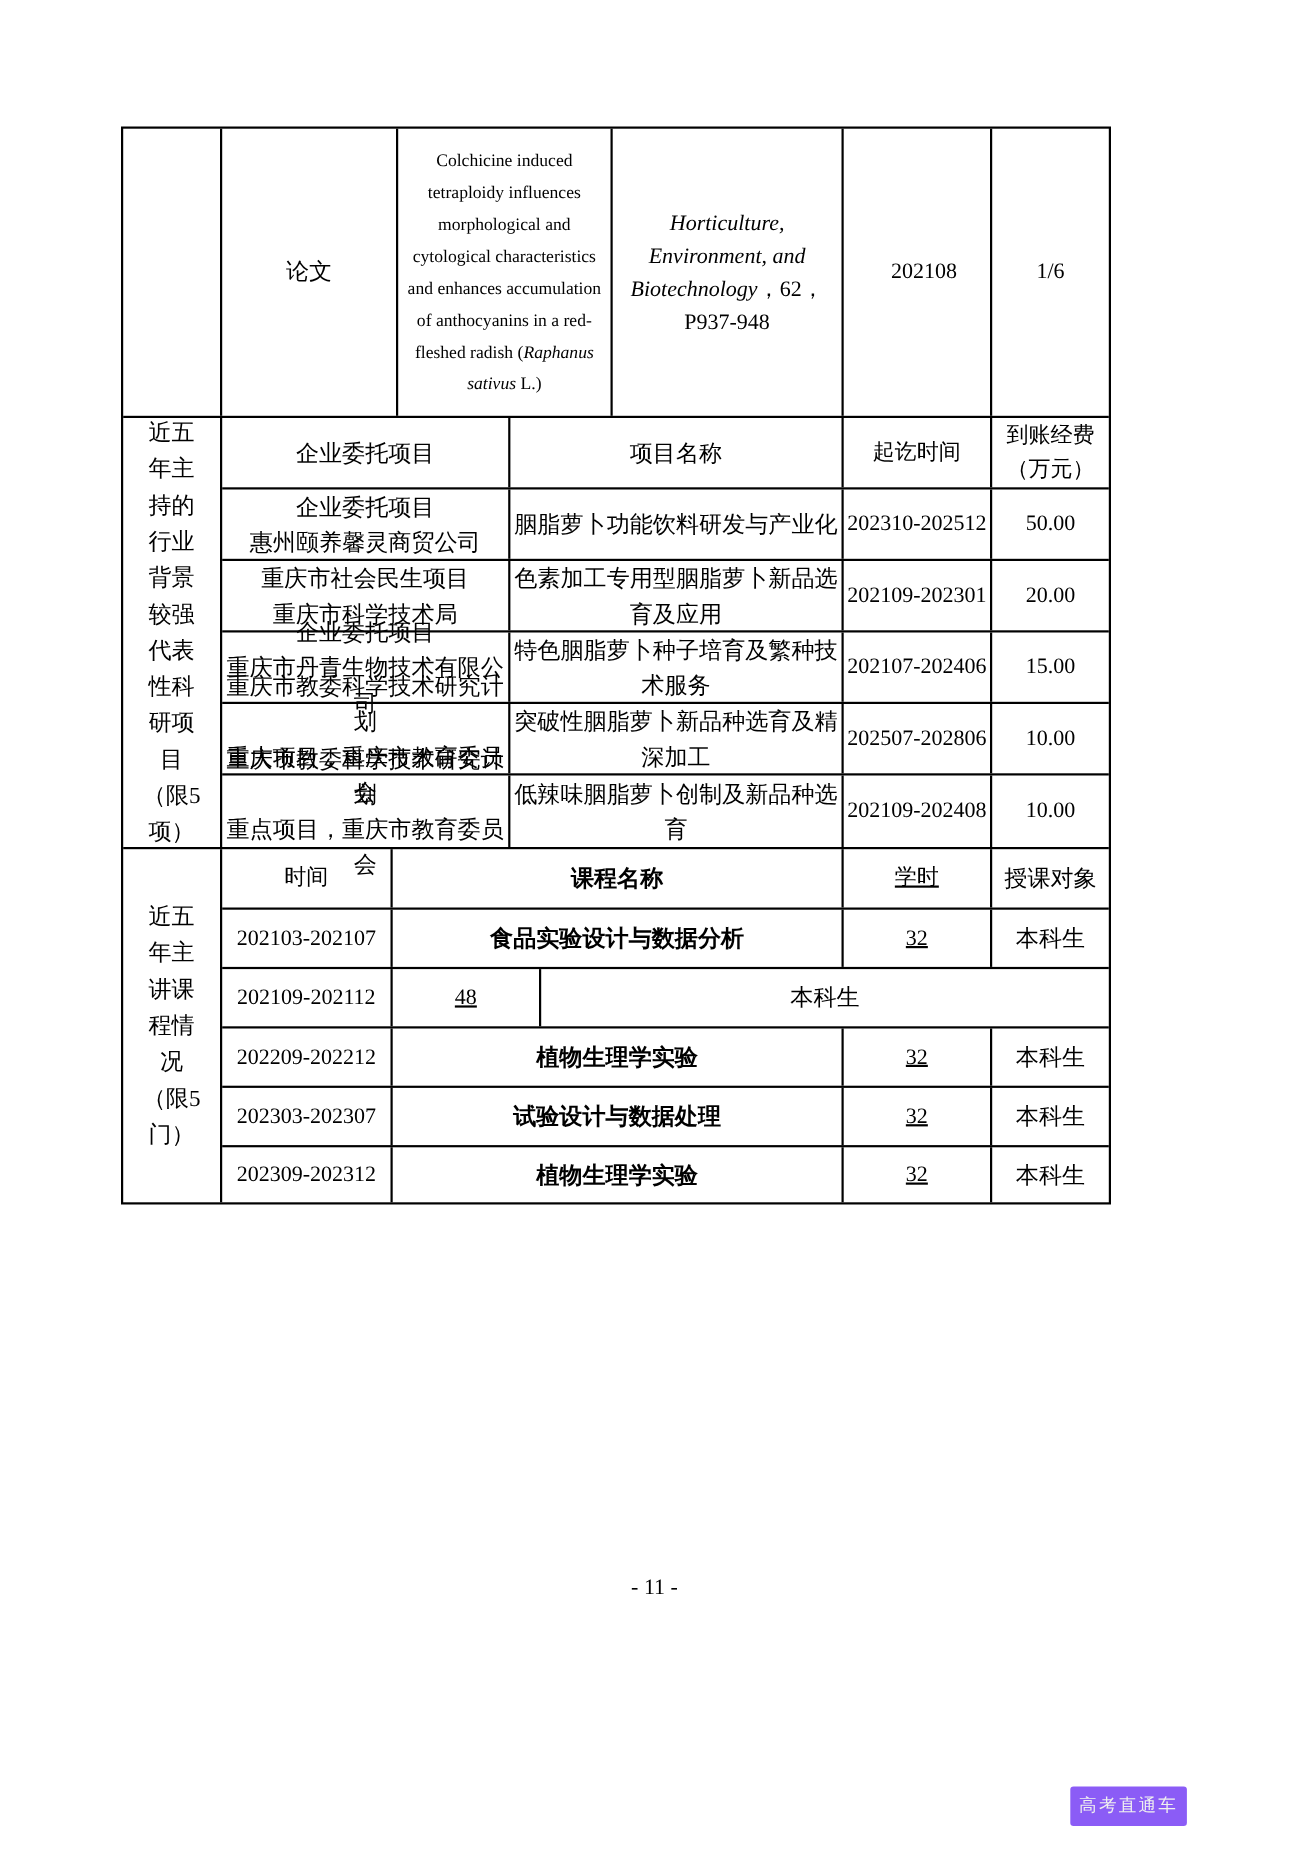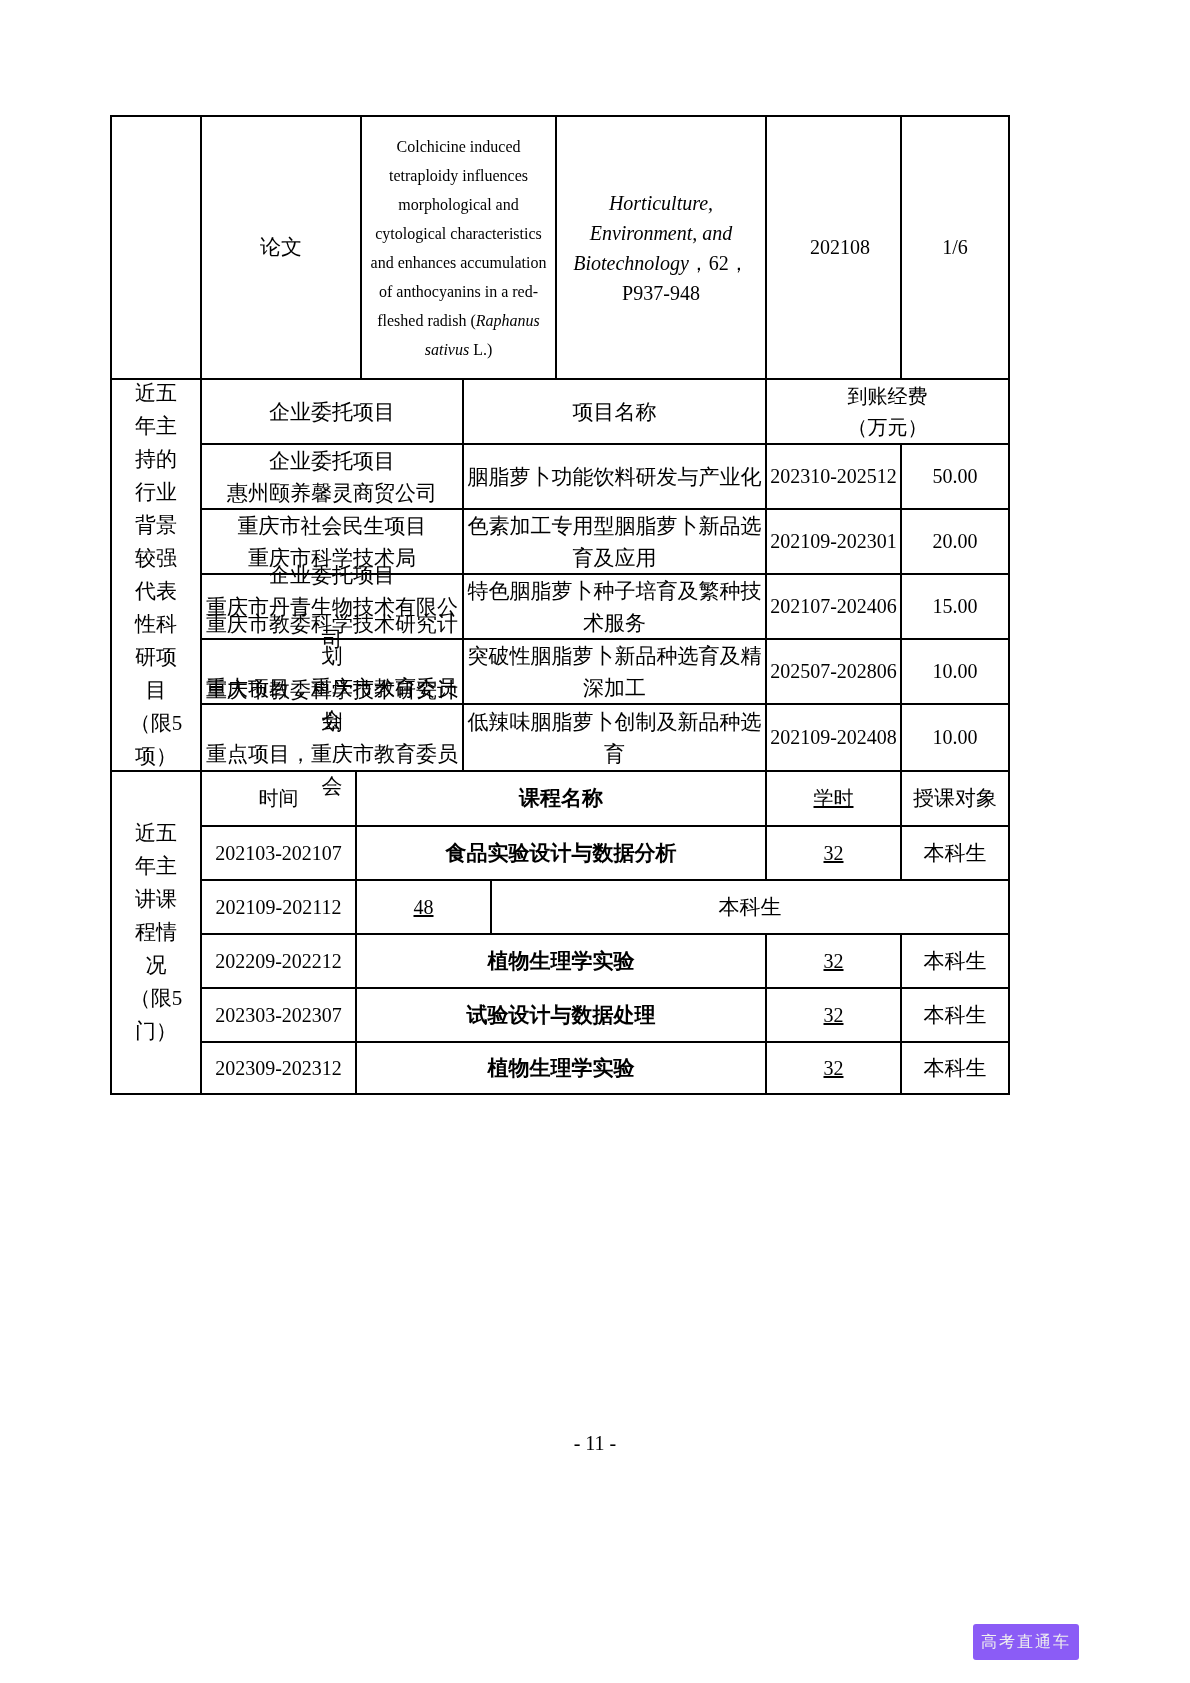--- a/index.html
+++ b/index.html
@@ -128,20 +128,21 @@
       <div class="cell c-pubyear">202108</div>
       <div class="cell c-pubrank">1/6</div>
     </div>
 
     <div class="sec sec-projects">
       <div class="group-cell">近五年主持的行业背景较强代表性科研项目（限5项）</div>
       <div class="sec-content">
         <div class="trow trow-proj-header">
           <div class="cell c-pcat">企业委托项目</div>
           <div class="cell c-pname">项目名称</div>
+          <div class="cell c-ptime">起讫时间</div>
           <div class="cell c-pfund">到账经费
 （万元）</div>
         </div>
         <div class="trow trow-proj">
           <div class="cell c-pcat">企业委托项目
 惠州颐养馨灵商贸公司</div>
           <div class="cell c-pname">胭脂萝卜功能饮料研发与产业化</div>
           <div class="cell c-ptime">202310-202512</div>
           <div class="cell c-pfund">50.00</div>
         </div>

